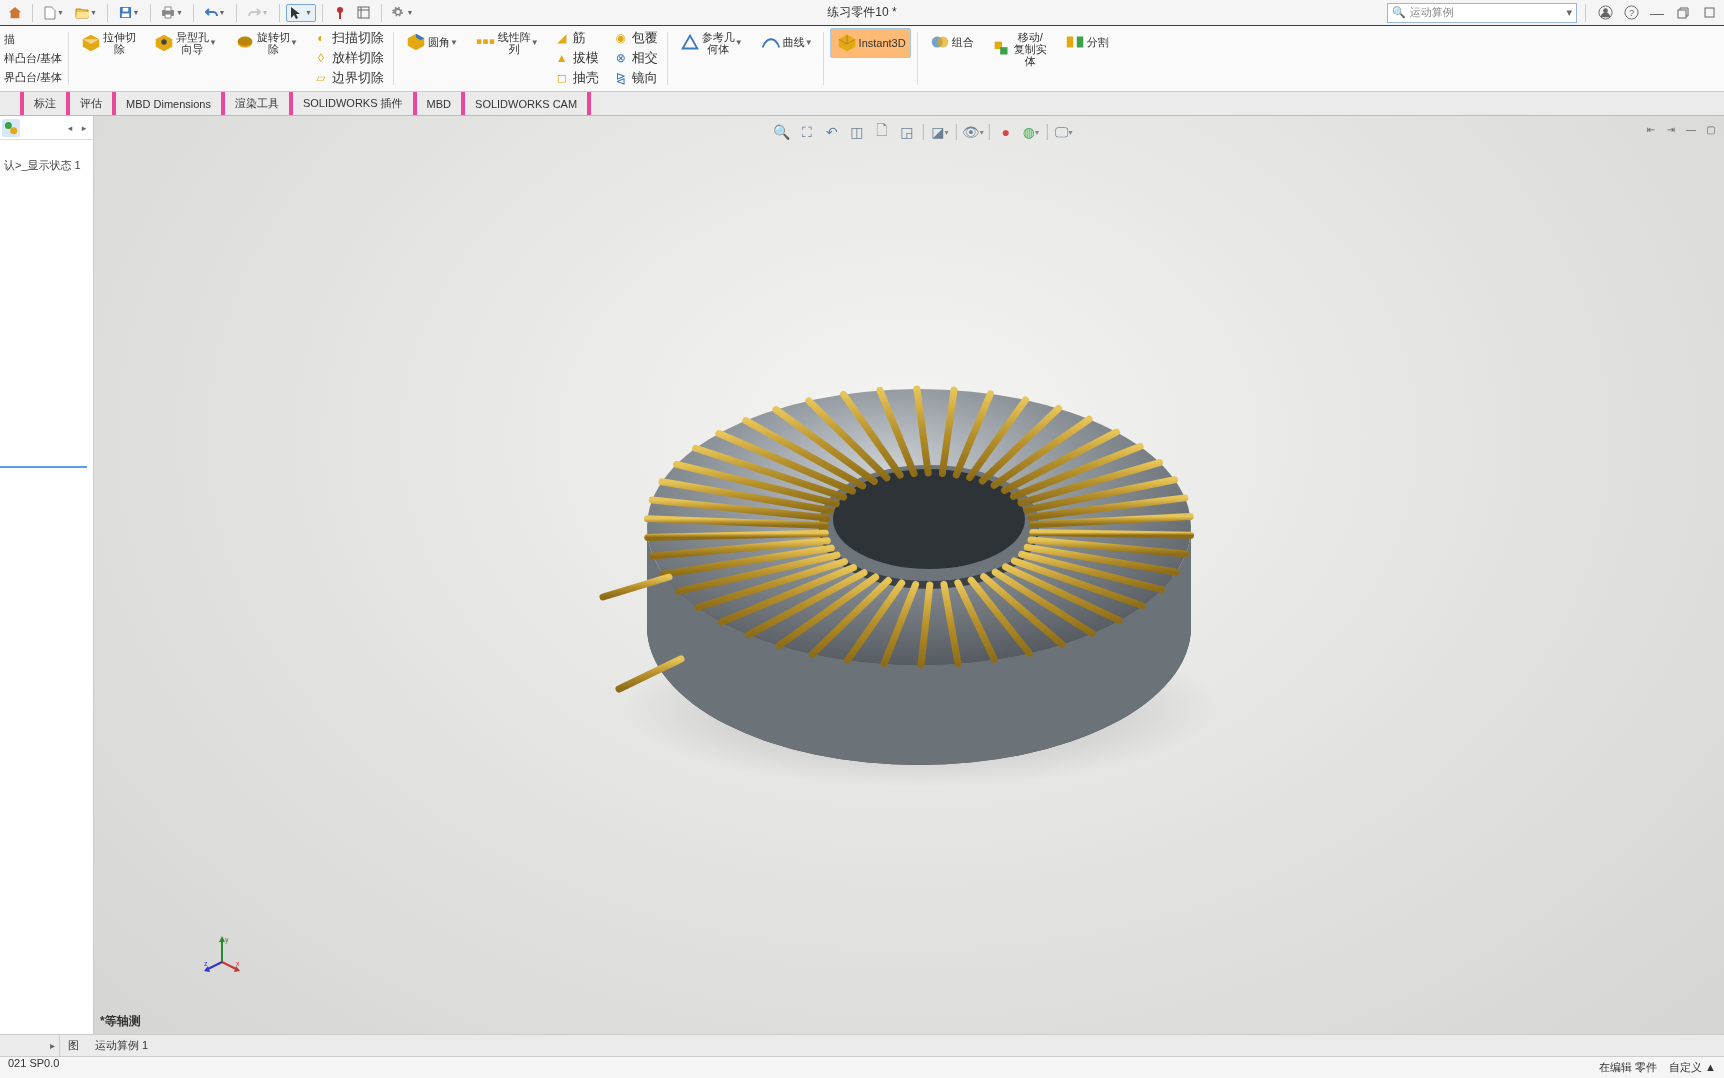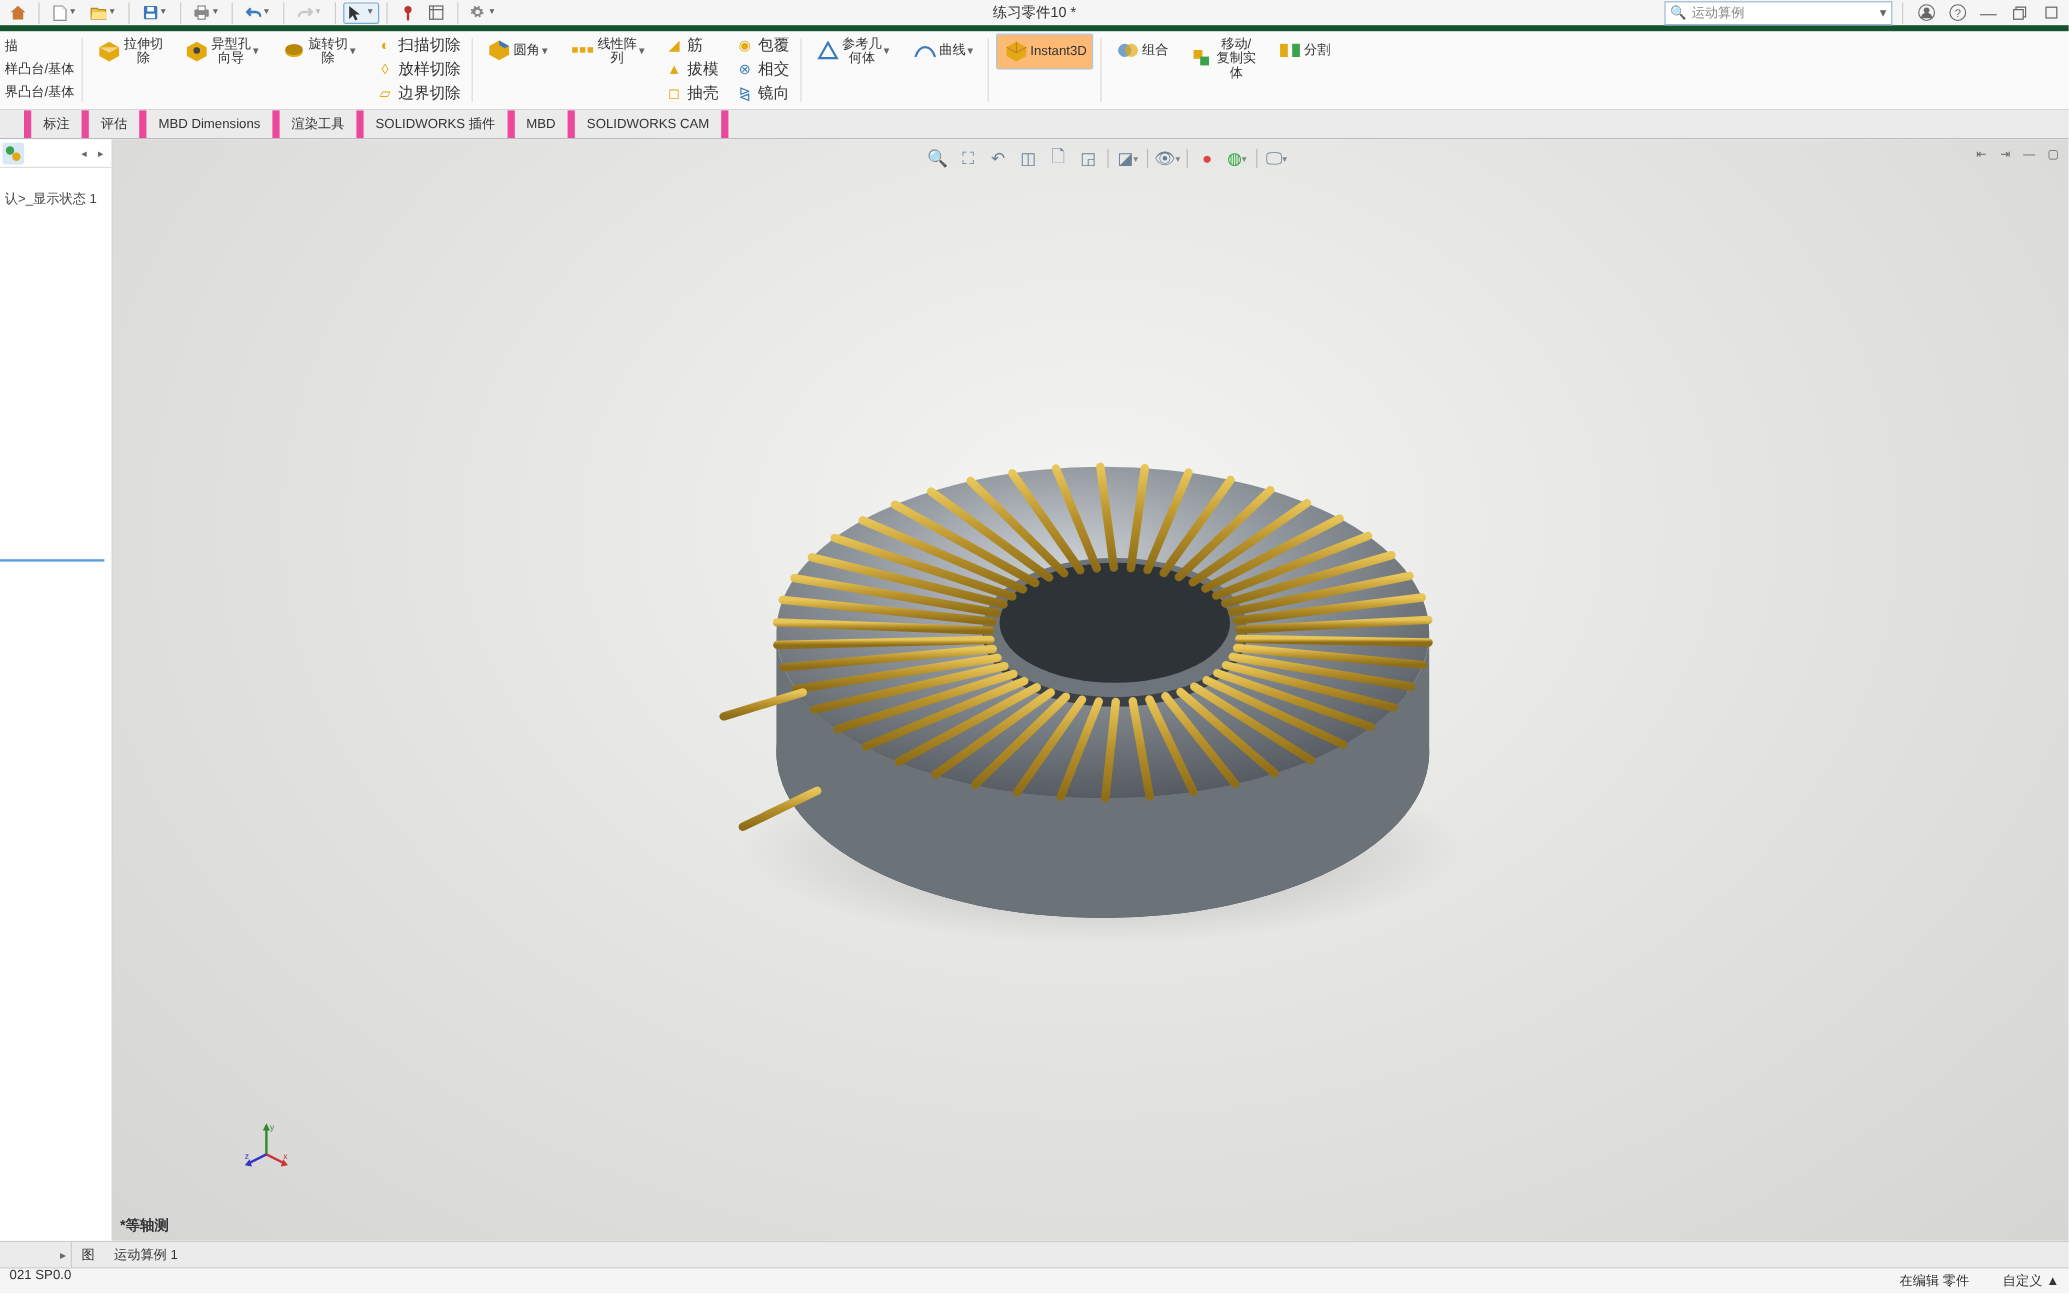--- a/index.html
+++ b/index.html
@@ -1,20 +1,20 @@
 <!DOCTYPE html>
 <html><head>
 <meta charset="utf-8">
 <style>
 * { margin: 0; padding: 0; box-sizing: border-box; font-family: "Microsoft YaHei", "Segoe UI", Arial, sans-serif; }
 html, body { width: 100%; height: 100%; overflow: hidden; background: #fff; }
 body { display: flex; flex-direction: column; }
 
 
-.menubar { height: 26px; display: flex; align-items: center; background: #f5f5f5; border-bottom: 5px solid #14532d; padding: 0 4px; position: relative; }
+.menubar { height: 26px; display: flex; align-items: center; background: #f5f5f5; border-bottom: 1px solid #14532d; padding: 0 4px; position: relative; }
 .menubar .left-icons { display: flex; align-items: center; gap: 2px; }
 .menubar .icon-btn { width: 22px; height: 22px; display: flex; align-items: center; justify-content: center; cursor: pointer; border-radius: 2px; position: relative; }
 .menubar .icon-btn.with-drop { width: 30px; }
 .menubar .drop-arrow { font-size: 7px; color: #666; margin-left: 1px; }
 .menubar .sep { width: 1px; height: 18px; background: #ccc; margin: 0 4px; }
 .menubar .title { position: absolute; left: 50%; transform: translateX(-50%); font-size: 12px; color: #333; }
 .menubar .right-icons { margin-left: auto; display: flex; align-items: center; gap: 4px; }
 .search-box { width: 190px; height: 20px; border: 1px solid #9ab6d6; background: #fff; display: flex; align-items: center; padding: 0 4px; font-size: 11px; color: #888; }
 .search-box .s-icon { margin-right: 4px; color: #666; }
 .search-box .s-drop { margin-left: auto; color: #666; }
@@ -28,21 +28,21 @@
 .ribbon-big .ri-icon { width: 24px; height: 24px; display: flex; align-items: center; justify-content: center; font-size: 18px; }
 .ribbon-big .ri-label { font-size: 11px; color: #333; text-align: center; line-height: 1.1; margin-top: 1px; white-space: pre-line; }
 .ribbon-big .ri-drop { font-size: 8px; color: #666; }
 .ribbon-row { display: flex; align-items: center; height: 20px; cursor: pointer; padding: 0 3px; border-radius: 2px; }
 .ribbon-row .ri-icon-sm { width: 16px; height: 16px; display: flex; align-items: center; justify-content: center; font-size: 12px; margin-right: 3px; }
 .ribbon-row .ri-label-sm { font-size: 13px; color: #333; text-align: center; }
 .ribbon-sep { width: 1px; background: #ddd; margin: 4px 2px; }
 
 
 .tabs-bar { height: 24px; background: #ebebeb; display: flex; align-items: flex-end; border-bottom: 1px solid #bbb; font-size: 11px; position: relative; }
-.tab { padding: 4px 10px; cursor: pointer; color: #333; border-right: 6px solid #ec4899; height: 100%; display: flex; align-items: center; }
+.tab { padding: 4px 10px; cursor: pointer; color: #333; border-right: 4px solid #ec4899; height: 100%; display: flex; align-items: center; }
 
 
 .hud-toolbar { position: absolute; top: 120px; left: 50%; transform: translateX(-30%); height: 24px; display: flex; align-items: center; gap: 3px; z-index: 10; }
 .hud-btn { width: 22px; height: 22px; display: flex; align-items: center; justify-content: center; cursor: pointer; border-radius: 2px; font-size: 14px; color: #6b8196; }
 .hud-sep { width: 1px; height: 16px; background: #bbb; margin: 0 2px; }
 .hud-drop { font-size: 8px; color: #888; }
 
 
 .win-ctrls { position: absolute; top: 120px; right: 4px; display: flex; gap: 2px; z-index: 10; }
 .win-ctrls .wc { width: 18px; height: 18px; display: flex; align-items: center; justify-content: center; cursor: pointer; font-size: 10px; color: #666; }
@@ -67,21 +67,21 @@
 
 .triad { position: absolute; left: 108px; bottom: 60px; width: 40px; height: 40px; z-index: 5; }
 
 
 .bottom-tabs { height: 22px; background: #ebebeb; border-top: 1px solid #ccc; display: flex; align-items: center; font-size: 11px; padding: 0 4px; }
 .btab { padding: 2px 8px; cursor: pointer; color: #333; }
 
 
 .status-bar { height: 22px; background: #f5f5f5; border-top: 1px solid #ccc; display: flex; font-size: 11px; color: #333; padding: 0 8px; }
 .status-bar .sp-version { }
-.status-bar .sp-right { margin-left: auto; display: flex; align-items: center; gap: 28px; }
+.status-bar .sp-right { margin-left: auto; display: flex; align-items: center; gap: 12px; }
 
 
 .ribbon-edge { display: flex; flex-direction: column; justify-content: space-around; padding: 2px 4px; font-size: 11px; color: #333; }
 .ribbon-edge div { line-height: 1.3; cursor: pointer; }
 
 
 .cursor-tool { border: 1px solid #7aa7d4; background: #e8f0f8; padding: 1px 3px; border-radius: 2px; display: flex; align-items: center; }
 
 
 .ico-cube-y { color:#e2a912; }

